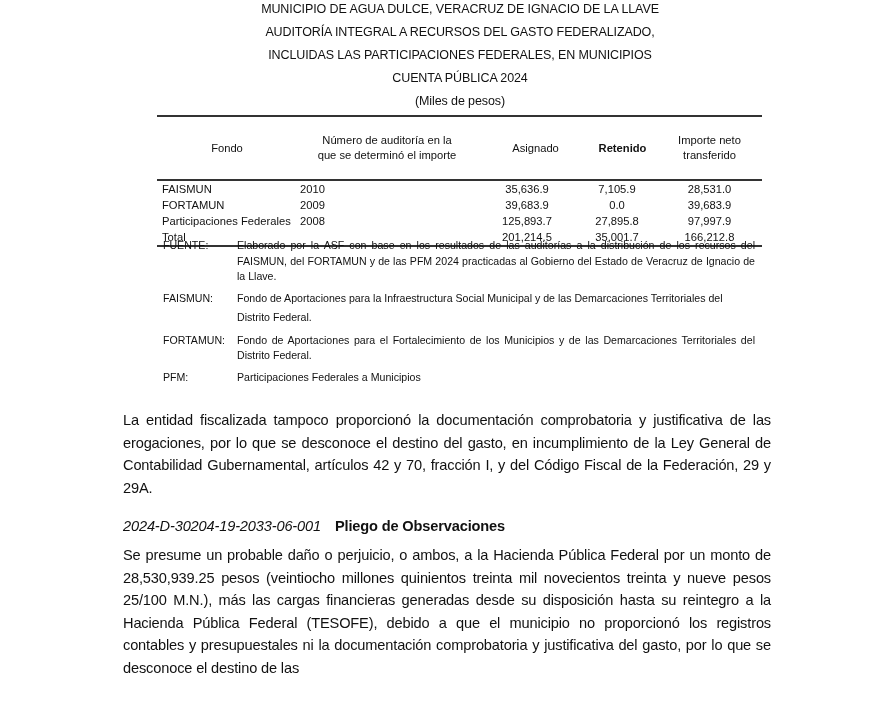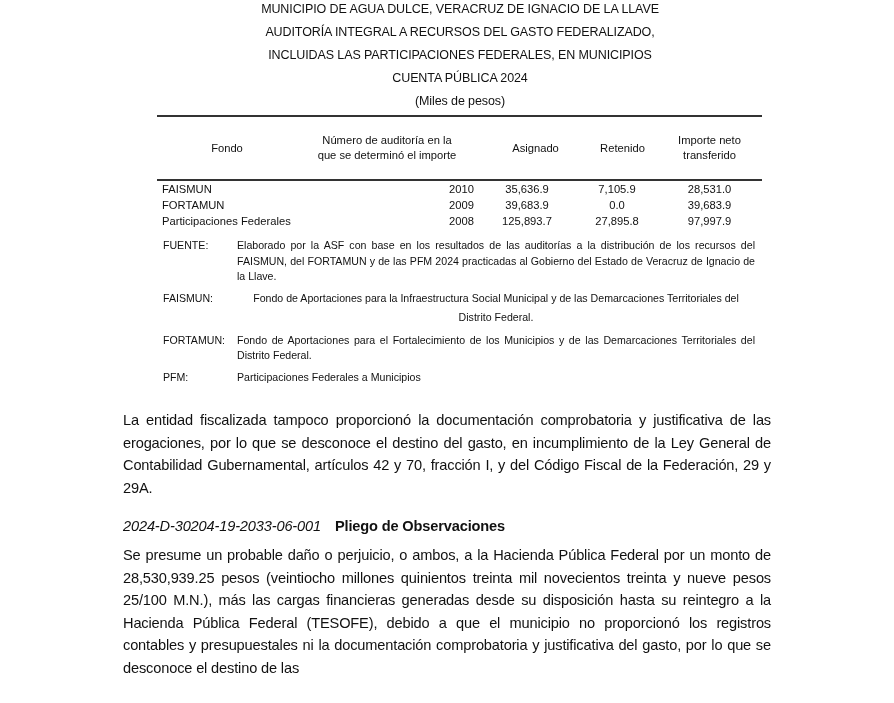--- a/index.html
+++ b/index.html
@@ -8,21 +8,21 @@
   .title-line { height: 23px; line-height: 23px; letter-spacing: -0.1px; }
   .title-line.first { margin-top: -2px; }
 
   table.fund-table { position: absolute; left: 157px; top: 115px; width: 605px; border-collapse: collapse; font-size: 11.2px; }
   table.fund-table th { font-weight: normal; text-align: center; vertical-align: middle; padding: 2px 3px; line-height: 15px; }
   table.fund-table thead tr { border-top: 2px solid #333; border-bottom: 2px solid #333; height: 38px; }
   table.fund-table tbody tr { height: 16px; }
   table.fund-table tbody tr.last { border-bottom: 2px solid #333; }
   table.fund-table td { padding: 0 3px; line-height: 16px; }
   td.c-fondo { text-align: left; padding-left: 5px !important; }
-  td.c-num { text-align: right; }
+  td.c-num { text-align: left; }
   td.c-val { text-align: center; }
 
   .notes { position: absolute; left: 163px; top: 238px; width: 592px; font-size: 10.6px; line-height: 15.5px; }
   .note { display: flex; margin-bottom: 6px; }
   .note .lbl { width: 74px; flex: none; }
   .note .txt { flex: 1; text-align: justify; }
   .note.gap .txt { line-height: 19px; margin-top: -2px; }
 
   .body-text { position: absolute; left: 123px; width: 648px; font-size: 14.6px; line-height: 22.5px; text-align: justify; letter-spacing: -0.15px; }
   .p1 { top: 409px; }
@@ -48,21 +48,21 @@
       <col style="width:180px">
       <col style="width:100px">
       <col style="width:80px">
       <col style="width:105px">
   </colgroup>
   <thead>
     <tr>
       <th>Fondo</th>
       <th style="padding:16px 18px;">Número de auditoría en la que se determinó el importe</th>
       <th style="padding-left:20px;">Asignado</th>
-      <th style="padding-left:14px;">Retenido</th>
+      <th style="padding-left:14px;font-weight:bold;">Retenido</th>
       <th style="padding:2px 12px;">Importe neto transferido</th>
     </tr>
   </thead>
   <tbody>
     <tr>
       <td class="c-fondo">FAISMUN</td>
       <td class="c-num">2010</td>
       <td class="c-val">35,636.9</td>
       <td class="c-val">7,105.9</td>
       <td class="c-val">28,531.0</td>
@@ -74,31 +74,38 @@
       <td class="c-val">0.0</td>
       <td class="c-val">39,683.9</td>
     </tr>
     <tr>
       <td class="c-fondo">Participaciones Federales</td>
       <td class="c-num">2008</td>
       <td class="c-val">125,893.7</td>
       <td class="c-val">27,895.8</td>
       <td class="c-val">97,997.9</td>
     </tr>
+    <tr class="last">
+      <td class="c-fondo">Total</td>
+      <td class="c-num"></td>
+      <td class="c-val">201,214.5</td>
+      <td class="c-val">35,001.7</td>
+      <td class="c-val">166,212.8</td>
+    </tr>
   </tbody>
 </table>
 
 <div class="notes">
   <div class="note">
     <span class="lbl">FUENTE:</span>
     <span class="txt">Elaborado por la ASF con base en los resultados de las auditorías a la distribución de los recursos del FAISMUN, del FORTAMUN y de las PFM 2024 practicadas al Gobierno del Estado de Veracruz de Ignacio de la Llave.</span>
   </div>
   <div class="note gap">
     <span class="lbl">FAISMUN:</span>
-    <span class="txt" style="text-align:center;">Fondo de Aportaciones para la Infraestructura Social Municipal y de las Demarcaciones Territoriales del Distrito Federal.</span>
+    <span class="txt" style="text-align:left;">Fondo de Aportaciones para la Infraestructura Social Municipal y de las Demarcaciones Territoriales del Distrito Federal.</span>
   </div>
   <div class="note">
     <span class="lbl">FORTAMUN:</span>
     <span class="txt">Fondo de Aportaciones para el Fortalecimiento de los Municipios y de las Demarcaciones Territoriales del Distrito Federal.</span>
   </div>
   <div class="note">
     <span class="lbl">PFM:</span>
     <span class="txt">Participaciones Federales a Municipios</span>
   </div>
 </div>

